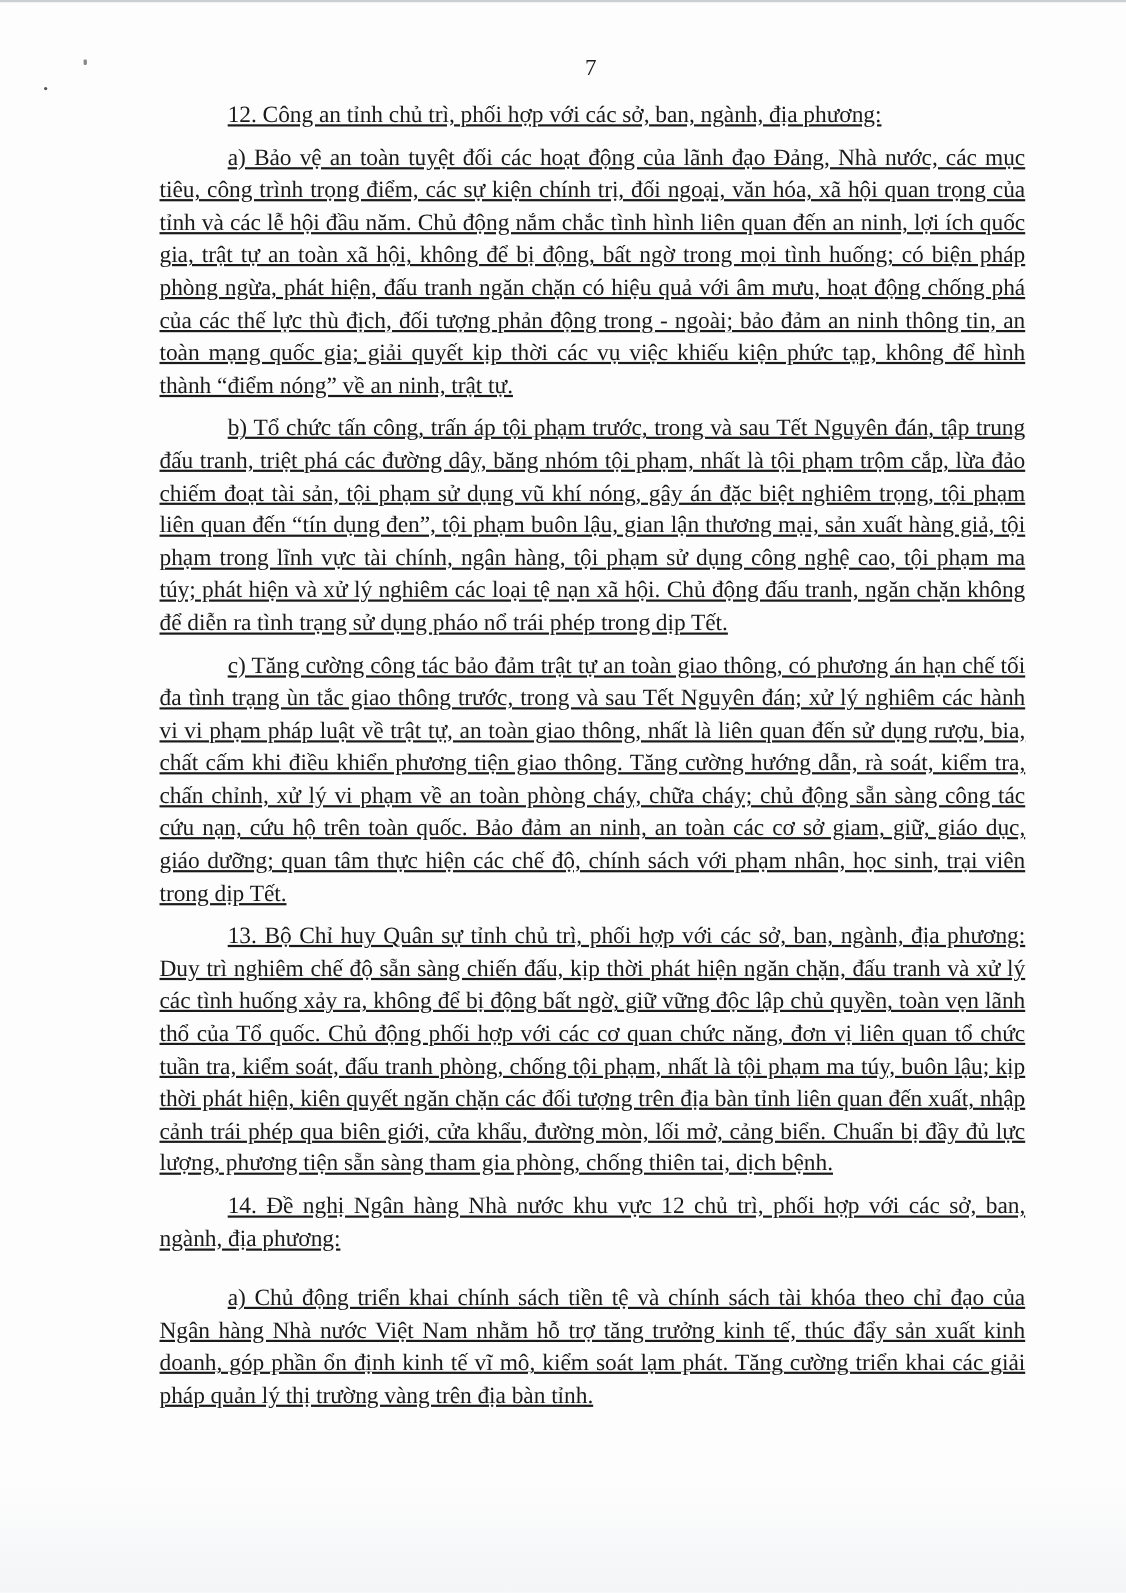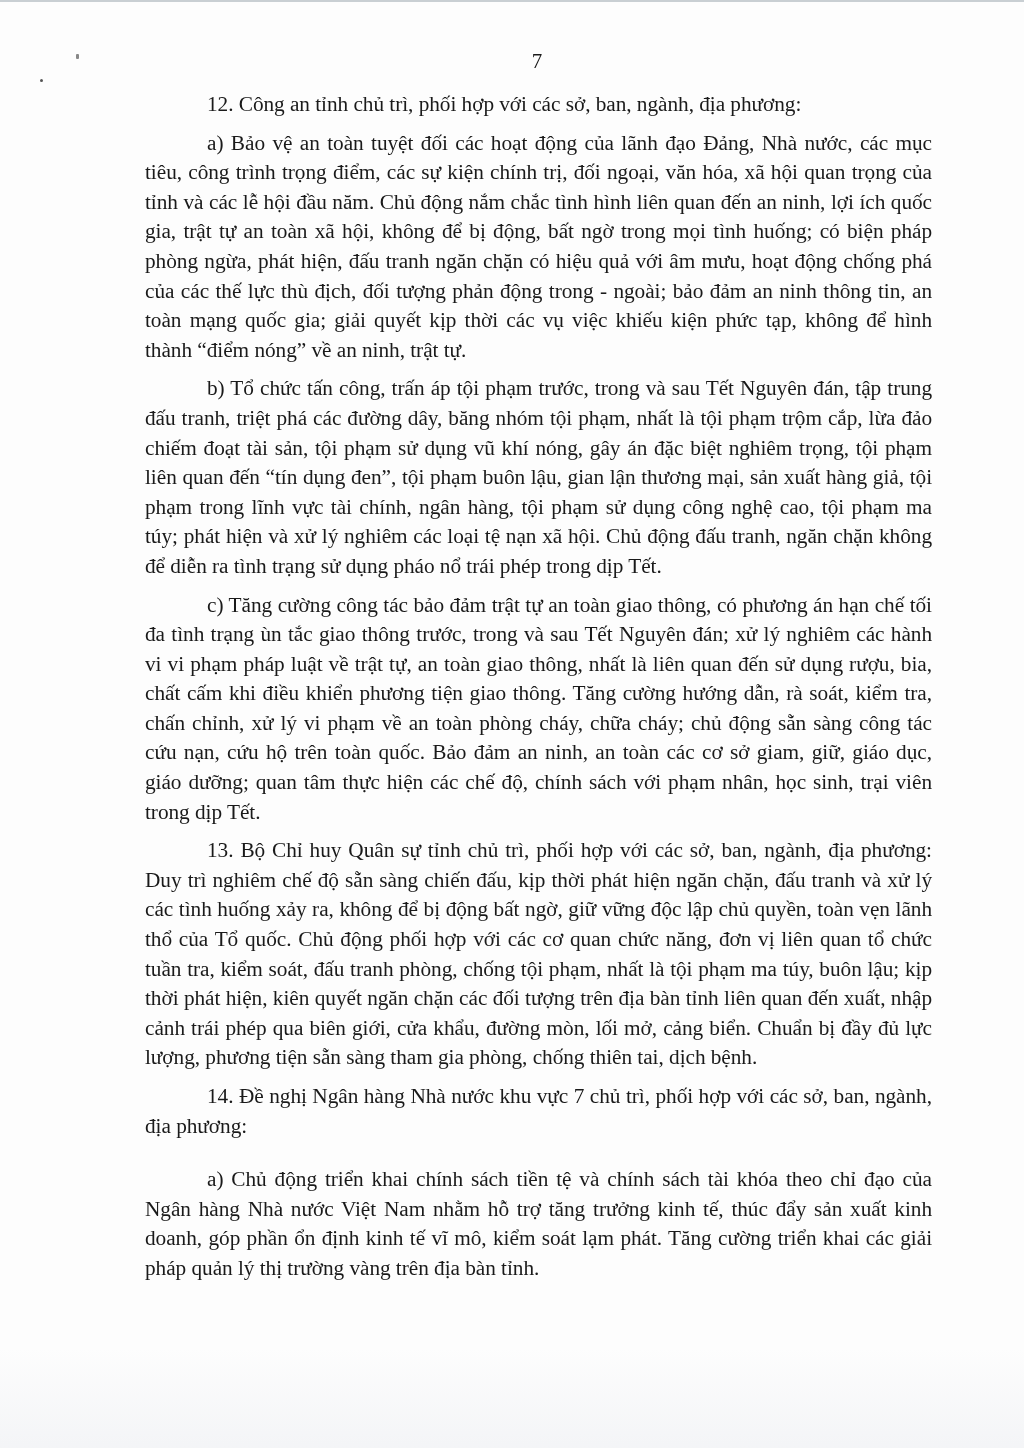--- a/index.html
+++ b/index.html
@@ -41,20 +41,21 @@
     top: 90px;
     width: 787px;
   }
   .para {
     margin: 0 0 9px 0;
     font-size: 21.3px;
     line-height: 29.6px;
     text-align: justify;
     text-indent: 62px;
     letter-spacing: -0.05px;
+    text-decoration: underline;
   }
   .para:last-child { margin-bottom: 0; margin-top: 24px; }
   .bottom-shade {
     position: absolute;
     left: 0; bottom: 0;
     width: 1024px; height: 100px;
     background: linear-gradient(to bottom, rgba(253,253,253,0) 0%, rgba(236,238,242,0.55) 100%);
     pointer-events: none;
   }
 </style>
@@ -66,17 +67,17 @@
 <div class="speck" style="left:40px;top:79px;width:3px;height:3px;"></div>
 
 <div class="page-number">7</div>
 
 <div class="content">
   <p class="para">12. Công an tỉnh chủ trì, phối hợp với các sở, ban, ngành, địa phương:</p>
   <p class="para">a) Bảo vệ an toàn tuyệt đối các hoạt động của lãnh đạo Đảng, Nhà nước, các mục tiêu, công trình trọng điểm, các sự kiện chính trị, đối ngoại, văn hóa, xã hội quan trọng của tỉnh và các lễ hội đầu năm. Chủ động nắm chắc tình hình liên quan đến an ninh, lợi ích quốc gia, trật tự an toàn xã hội, không để bị động, bất ngờ trong mọi tình huống; có biện pháp phòng ngừa, phát hiện, đấu tranh ngăn chặn có hiệu quả với âm mưu, hoạt động chống phá của các thế lực thù địch, đối tượng phản động trong - ngoài; bảo đảm an ninh thông tin, an toàn mạng quốc gia; giải quyết kịp thời các vụ việc khiếu kiện phức tạp, không để hình thành “điểm nóng” về an ninh, trật tự.</p>
   <p class="para">b) Tổ chức tấn công, trấn áp tội phạm trước, trong và sau Tết Nguyên đán, tập trung đấu tranh, triệt phá các đường dây, băng nhóm tội phạm, nhất là tội phạm trộm cắp, lừa đảo chiếm đoạt tài sản, tội phạm sử dụng vũ khí nóng, gây án đặc biệt nghiêm trọng, tội phạm liên quan đến “tín dụng đen”, tội phạm buôn lậu, gian lận thương mại, sản xuất hàng giả, tội phạm trong lĩnh vực tài chính, ngân hàng, tội phạm sử dụng công nghệ cao, tội phạm ma túy; phát hiện và xử lý nghiêm các loại tệ nạn xã hội. Chủ động đấu tranh, ngăn chặn không để diễn ra tình trạng sử dụng pháo nổ trái phép trong dịp Tết.</p>
   <p class="para">c) Tăng cường công tác bảo đảm trật tự an toàn giao thông, có phương án hạn chế tối đa tình trạng ùn tắc giao thông trước, trong và sau Tết Nguyên đán; xử lý nghiêm các hành vi vi phạm pháp luật về trật tự, an toàn giao thông, nhất là liên quan đến sử dụng rượu, bia, chất cấm khi điều khiển phương tiện giao thông. Tăng cường hướng dẫn, rà soát, kiểm tra, chấn chỉnh, xử lý vi phạm về an toàn phòng cháy, chữa cháy; chủ động sẵn sàng công tác cứu nạn, cứu hộ trên toàn quốc. Bảo đảm an ninh, an toàn các cơ sở giam, giữ, giáo dục, giáo dưỡng; quan tâm thực hiện các chế độ, chính sách với phạm nhân, học sinh, trại viên trong dịp Tết.</p>
   <p class="para">13. Bộ Chỉ huy Quân sự tỉnh chủ trì, phối hợp với các sở, ban, ngành, địa phương: Duy trì nghiêm chế độ sẵn sàng chiến đấu, kịp thời phát hiện ngăn chặn, đấu tranh và xử lý các tình huống xảy ra, không để bị động bất ngờ, giữ vững độc lập chủ quyền, toàn vẹn lãnh thổ của Tổ quốc. Chủ động phối hợp với các cơ quan chức năng, đơn vị liên quan tổ chức tuần tra, kiểm soát, đấu tranh phòng, chống tội phạm, nhất là tội phạm ma túy, buôn lậu; kịp thời phát hiện, kiên quyết ngăn chặn các đối tượng trên địa bàn tỉnh liên quan đến xuất, nhập cảnh trái phép qua biên giới, cửa khẩu, đường mòn, lối mở, cảng biển. Chuẩn bị đầy đủ lực lượng, phương tiện sẵn sàng tham gia phòng, chống thiên tai, dịch bệnh.</p>
-  <p class="para">14. Đề nghị Ngân hàng Nhà nước khu vực 7 chủ trì, phối hợp với các sở, ban, ngành, địa phương:</p>
+  <p class="para">14. Đề nghị Ngân hàng Nhà nước khu vực 12 chủ trì, phối hợp với các sở, ban, ngành, địa phương:</p>
   <p class="para">a) Chủ động triển khai chính sách tiền tệ và chính sách tài khóa theo chỉ đạo của Ngân hàng Nhà nước Việt Nam nhằm hỗ trợ tăng trưởng kinh tế, thúc đẩy sản xuất kinh doanh, góp phần ổn định kinh tế vĩ mô, kiểm soát lạm phát. Tăng cường triển khai các giải pháp quản lý thị trường vàng trên địa bàn tỉnh.</p>
 </div>
 
 <div class="bottom-shade"></div>
 
 </body></html>

